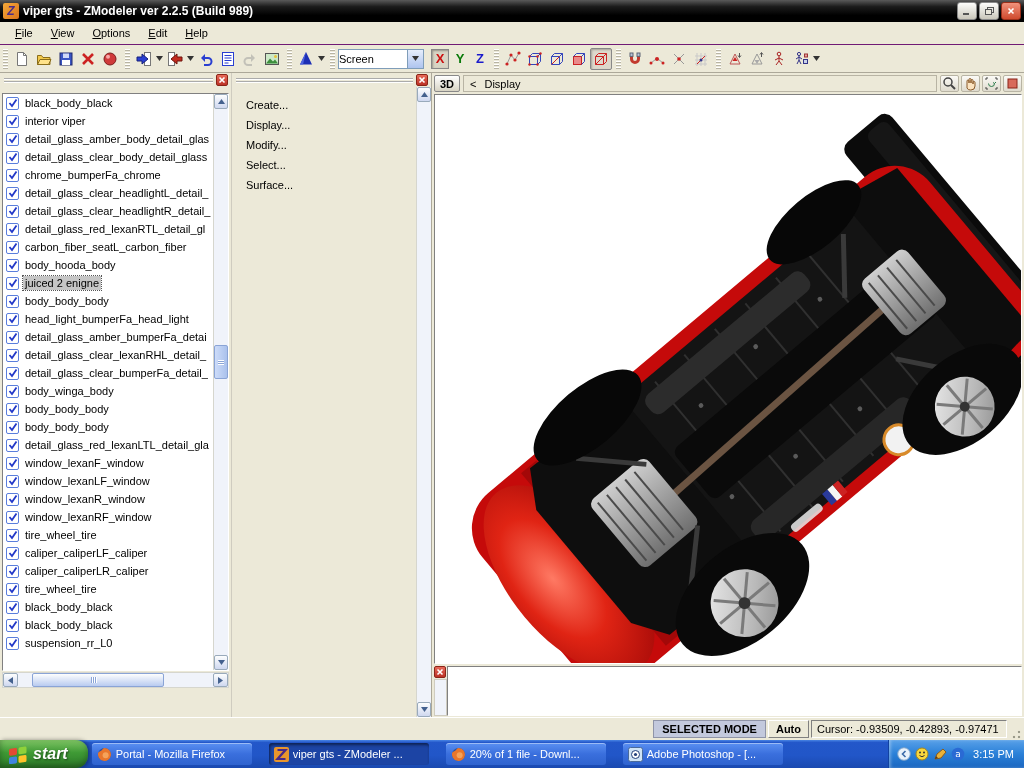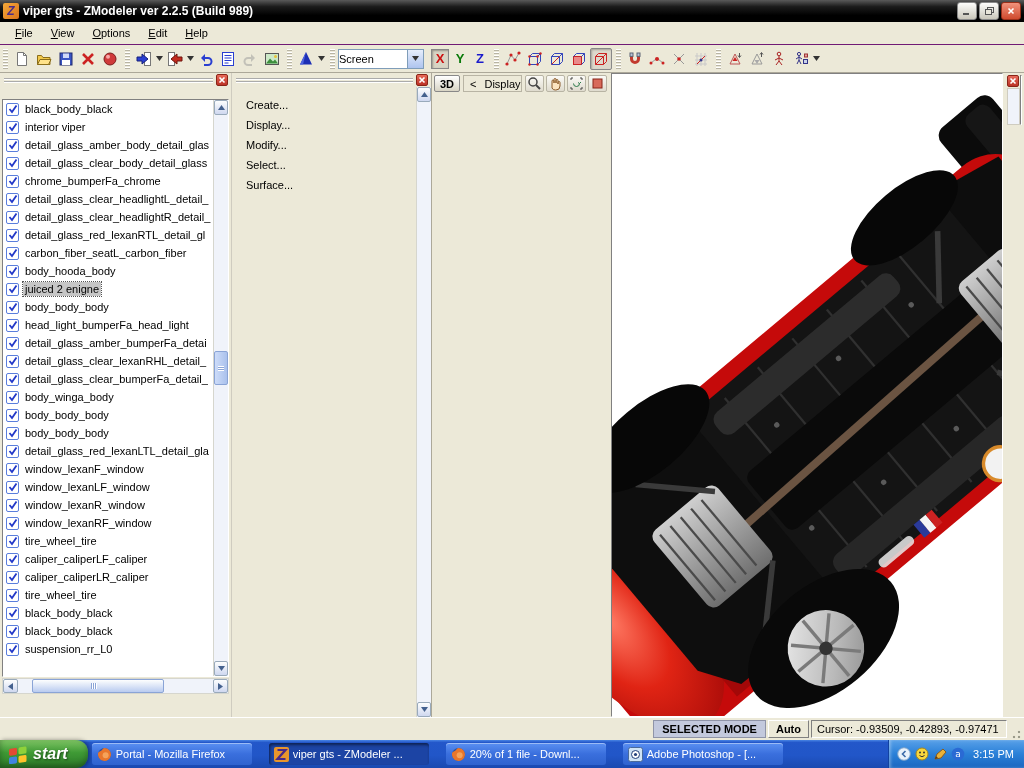--- a/index.html
+++ b/index.html
@@ -41,21 +41,21 @@
 
   
   .workspace { height:644px; display:flex; }
   .panel-header { height:13px; position:relative; margin:1px 2px 0 2px; }
   .panel-header .grips { position:absolute; left:2px; right:16px; top:4px; height:5px;
     border-top:2px groove #fff; border-bottom:2px groove #fff; }
   .panel-close { position:absolute; right:1px; top:0; width:12px; height:12px; background:linear-gradient(180deg,#e86a5a,#bb3226);
     border:1px solid #8a2418; border-radius:2px; display:flex; align-items:center; justify-content:center; }
 
   .left-panel { width:232px; display:flex; flex-direction:column; border-right:1px solid #cfccc0; }
-  .list-box { margin:12px 2px 0 2px; height:578px; background:#fff;
+  .list-box { margin:6px 2px 0 2px; height:578px; background:#fff;
     border:1px solid; border-color:#808080 #fff #fff #808080; display:flex; overflow:hidden; }
   .list { flex:1; overflow:hidden; }
   .list-row { height:18px; display:flex; align-items:center; padding-left:3px; white-space:nowrap; }
   .list-row.selected .row-label { background:#c6c6c6; outline:1px dotted #555; }
   .checkbox { width:13px; height:13px; background:#fff; border:1px solid #5a7edc; border-radius:2px; margin-right:4px;
     display:flex; align-items:center; justify-content:center; flex:0 0 13px; }
   .row-label { overflow:hidden; text-overflow:clip; padding:1px 2px; }
 
   
   .vscroll { width:15px; background:#f0f3fa; border-left:1px solid #d6d6ce; display:flex; flex-direction:column; }
@@ -79,21 +79,21 @@
     border-radius:3px; font-size:11px; display:flex; align-items:center; justify-content:center; }
 
   .mid-panel { width:200px; display:flex; flex-direction:column; border-right:1px solid #aca899; }
   .cmd-area { flex:1; display:flex; }
   .command-list { flex:1; padding:8px 0 0 14px; }
   .cmd { padding:4px 0; }
   .mid-vscroll { width:15px; display:flex; flex-direction:column; background:#f0f3fa; border-left:1px solid #d6d6ce; }
   .mid-vscroll .track { flex:1; }
 
   
-  .viewport { flex:1; display:flex; background:#ece9d8;justify-content:flex-end; }
+  .viewport { flex:1; display:flex; flex-direction:column; background:#ece9d8;justify-content:flex-end; }
   .vp-header { height:21px; display:flex; align-items:center; padding:1px 2px; gap:3px; }
   .vp-mode-btn { width:26px; height:17px; font-weight:bold; background:linear-gradient(180deg,#fff,#d8d4c4);
     border:1px solid #888; border-radius:2px; display:flex; align-items:center; justify-content:center; }
   .vp-crumb { flex:1; height:17px; border:1px solid #b8b4a4; background:#ece9d8; display:flex; align-items:center; padding-left:6px; gap:8px; }
   .vp-tools { display:flex; align-items:center; gap:2px; }
   .vp-tool { width:19px; height:17px; display:flex; align-items:center; justify-content:center; border:1px solid #b8b4a4;
     background:linear-gradient(180deg,#fbfaf6,#dfdbce); border-radius:2px; }
   .vp-canvas { flex:1; margin:0 2px; background:#fff; border:1px solid; border-color:#808080 #fff #fff #808080; position:relative; overflow:hidden; }
   .vp-canvas svg { position:absolute; inset:0; width:100%; height:100%; }
   .vp-log { height:50px; margin:2px 2px 1px 2px; display:flex; }

